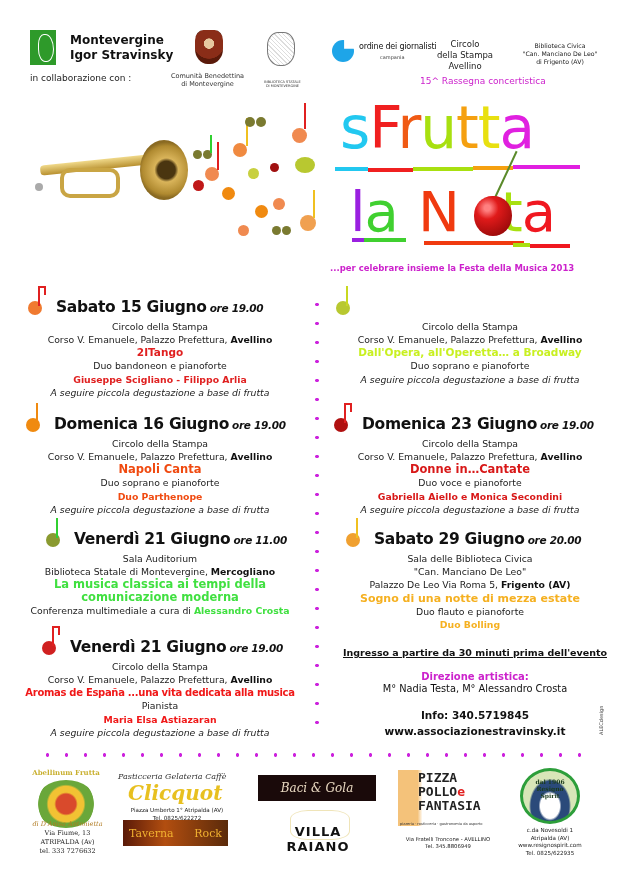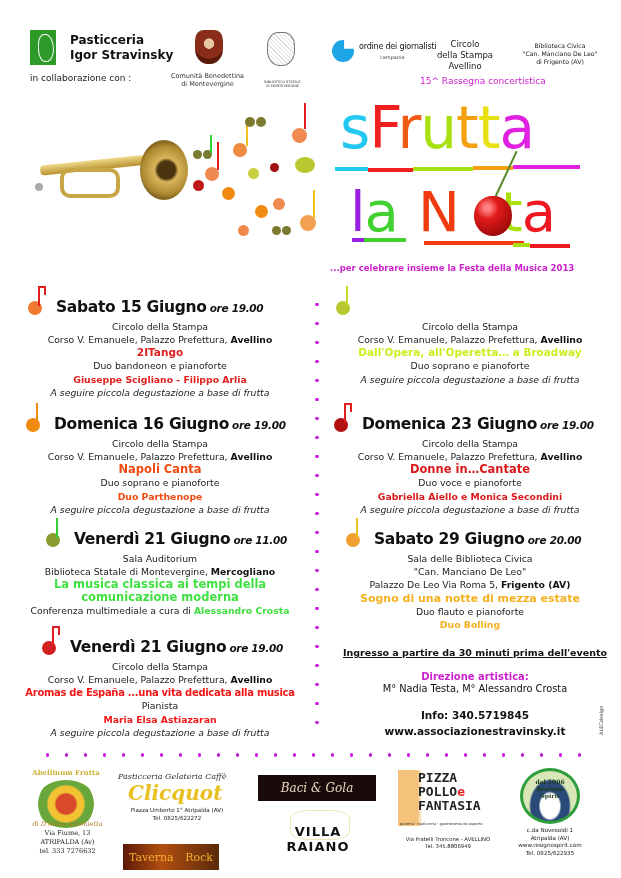--- a/index.html
+++ b/index.html
@@ -69,39 +69,39 @@
   .designer { left: 596px; top: 700px; font-size: 5px; color: #444; transform: rotate(-90deg); transform-origin: left top; white-space: nowrap; }
 
   
   .sp-circle { left: 35px; top: 780px; width: 62px; height: 48px; border-radius: 50%; background: radial-gradient(circle, #d94a2c 0 25%, #f2c233 30% 45%, #6aa73a 50% 70%, #fff 72%); }
   .sp-arc { left: 30px; top: 768px; width: 72px; font-family: "DejaVu Serif", serif; font-size: 7px; font-weight: bold; color: #c9b030; text-align: center; }
   .sp-atext { left: 25px; top: 820px; width: 85px; text-align: center; font-family: "DejaVu Serif", serif; font-size: 6.5px; color: #222; line-height: 9px; }
   .sp-atext .owner { color: #b07a20; font-style: italic; }
   .clicquot-top { left: 118px; top: 772px; font-family: "DejaVu Serif", serif; font-style: italic; font-size: 8px; color: #333; }
   .clicquot { left: 128px; top: 781px; font-family: "DejaVu Serif", serif; font-style: italic; font-size: 20px; color: #e8c020; font-weight: bold; }
   .clicquot-addr { left: 122px; top: 806px; width: 110px; text-align: center; font-size: 5.6px; color: #222; line-height: 8px; }
-  .taverna { left: 123px; top: 844px; width: 96px; height: 26px; background: linear-gradient(90deg, #5a1a08, #b24e10 40%, #5a2a0a); display: flex; justify-content: space-between; align-items: center; padding: 0 6px; font-family: "DejaVu Serif", serif; font-size: 11px; color: #f0b030; }
+  .taverna { left: 123px; top: 820px; width: 105px; height: 26px; background: linear-gradient(90deg, #5a1a08, #b24e10 40%, #5a2a0a); display: flex; justify-content: space-between; align-items: center; padding: 0 6px; font-family: "DejaVu Serif", serif; font-size: 11px; color: #f0b030; }
   .baci { left: 258px; top: 775px; width: 118px; height: 26px; background: #1a0a0a; font-family: "DejaVu Serif", serif; font-style: italic; font-size: 12px; color: #e8d8c0; display: flex; align-items: center; justify-content: center; }
   .villa { left: 262px; top: 824px; width: 112px; text-align: center; font-family: "DejaVu Sans", sans-serif; font-weight: bold; font-size: 13px; letter-spacing: 1px; color: #111; }
   .villa-bg { left: 290px; top: 810px; width: 60px; height: 30px; border: 1px solid #e8d99a; border-radius: 30%; opacity: 0.7; }
   .pizza { left: 398px; top: 770px; width: 98px; height: 56px; background: linear-gradient(90deg, #f4c27a 0 20%, #fff 25%); }
   .pizza-text { left: 418px; top: 771px; font-family: "DejaVu Sans Mono", monospace; font-size: 13px; font-weight: bold; line-height: 14px; color: #222; }
   .pizza-text .e { color: #e22020; }
   .pizza-sub { left: 400px; top: 822px; font-size: 3.6px; color: #333; }
   .pizza-addr { left: 398px; top: 836px; width: 100px; text-align: center; font-size: 5.3px; color: #222; line-height: 7px; }
   .resigno { left: 520px; top: 768px; width: 60px; height: 56px; border-radius: 50%; border: 3px solid #2d9e3a; background: radial-gradient(ellipse at 50% 70%, #fff 0 25%, #2a4a7a 30% 50%, #d8e6b8 55%); }
   .resigno-t { left: 530px; top: 778px; width: 40px; text-align: center; font-family: "DejaVu Serif", serif; font-size: 6px; font-weight: bold; color: #1a3a1a; }
   .resigno-addr { left: 510px; top: 827px; width: 80px; text-align: center; font-size: 5.6px; color: #222; line-height: 7.5px; }
 </style>
 </head>
 <body>
 
 <div class="abs assoc-logo"></div>
 <div class="abs assoc-name">
-  <div>Pasticceria</div>
+  <div>Montevergine</div>
   <div>Igor Stravinsky</div>
 </div>
 <div class="abs collab">in collaborazione con :</div>
 
 <div class="abs crest crest1"></div>
 <div class="abs crest-caption cap1">
   <div>Comunità Benedettina</div>
   <div>di Montevergine</div>
 </div>
 <div class="abs crest crest2"></div>

